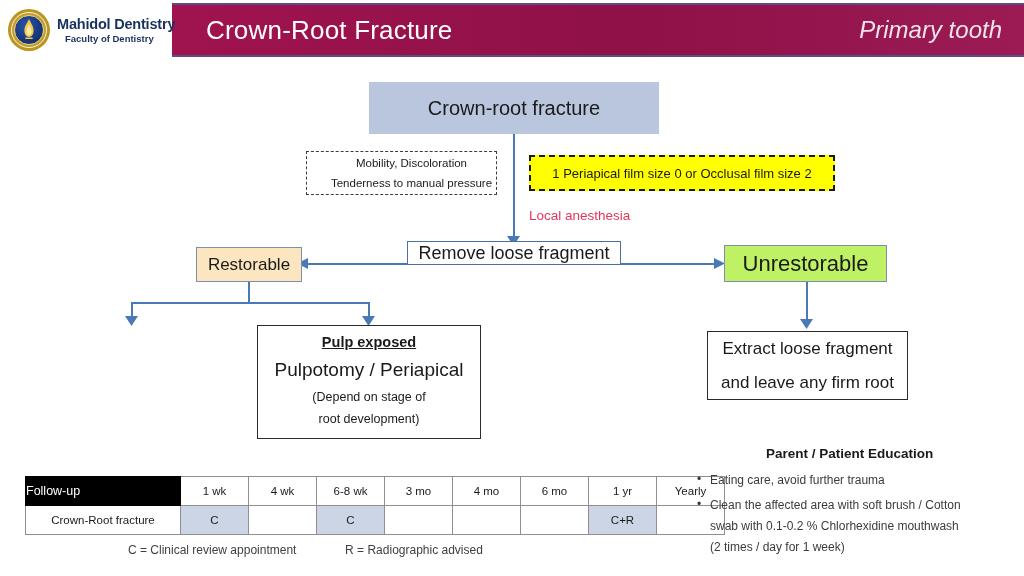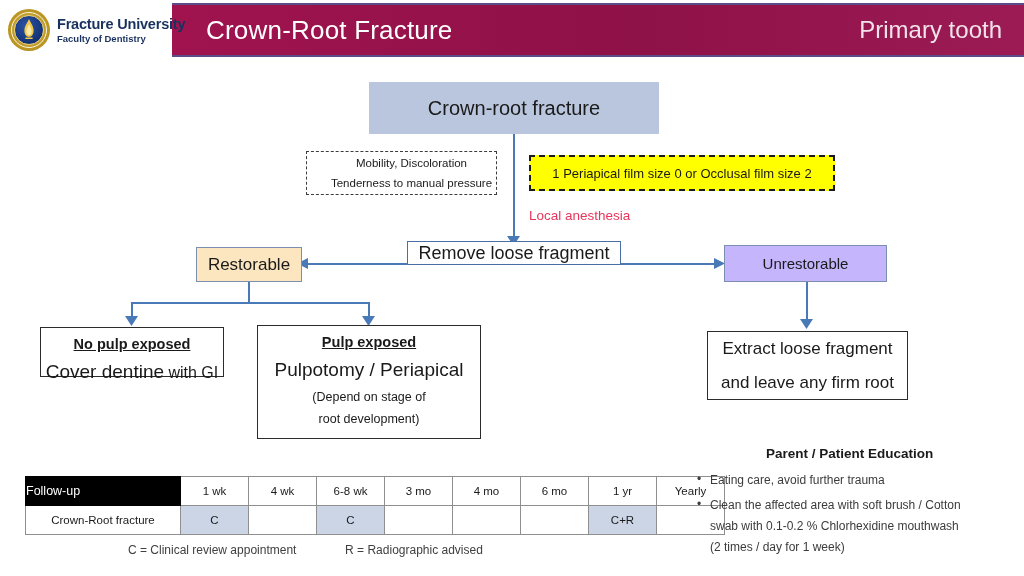--- a/index.html
+++ b/index.html
@@ -34,20 +34,21 @@
     font-size: 26px;
     letter-spacing: 0.2px;
     white-space: nowrap;
   }
   .header-sub {
     position: absolute;
     right: 22px; top: 50%;
     transform: translateY(-50%);
     color: #f2e3ea;
     font-size: 24px;
+    font-style: italic;
     white-space: nowrap;
   }
 
   
   .logo-wrap {
     position: absolute;
     left: 8px; top: 6px;
     width: 164px; height: 48px;
     display: flex;
     align-items: center;
@@ -91,20 +92,21 @@
     font-weight: bold;
     letter-spacing: -0.2px;
     white-space: nowrap;
   }
   .logo-fac {
     color: #19315f;
     font-size: 9.5px;
     font-weight: bold;
     margin-top: 3px;
     white-space: nowrap;
+    margin-left: 8px;
   }
 
   
   .abox {
     position: absolute;
     box-sizing: border-box;
     display: flex;
     flex-direction: column;
     align-items: center;
     justify-content: center;
@@ -138,23 +140,23 @@
     background: #ffffff;
     border: 1.2px solid #4a6fa5;
     font-size: 18px;
   }
   .box-restorable {
     background: #fbe6c0;
     border: 1.2px solid #7d8fb0;
     font-size: 17px;
   }
   .box-unrestorable {
-    background: #c4b5fd;
+    background: #bef264;
     border: 1.2px solid #7d8fb0;
-    font-size: 15px;
+    font-size: 22px;
   }
   .box-plain {
     background: #ffffff;
     border: 1.2px solid #2b2b2b;
   }
 
   .ln-title {
     text-decoration: underline;
     font-size: 14.5px;
     font-weight: 600;
@@ -257,21 +259,21 @@
       <div class="ring-outer"></div>
       <div class="ring-white"></div>
       <div class="disc"></div>
       <svg class="flame" viewBox="0 0 14 22">
         <path d="M7 0 C 9.2 5 11.6 7.2 11.6 11.6 C 11.6 15.6 9.6 18 7 18 C 4.4 18 2.4 15.6 2.4 11.6 C 2.4 7.2 4.8 5 7 0 Z" fill="#f2c84b"></path>
         <path d="M7 5 C 8.4 8.4 9.6 9.8 9.6 12.4 C 9.6 14.8 8.4 16.2 7 16.2 C 5.6 16.2 4.4 14.8 4.4 12.4 C 4.4 9.8 5.6 8.4 7 5 Z" fill="#fde9a8"></path>
         <rect x="3.2" y="18.4" width="7.6" height="1.6" rx="0.7" fill="#f2c84b"></rect>
       </svg>
     </div>
     <div class="logo-text">
-      <div class="logo-name">Fracture University</div>
+      <div class="logo-name">Mahidol Dentistry</div>
       <div class="logo-fac">Faculty of Dentistry</div>
     </div>
   </div>
 
   <div class="conn conn-v" style="left:513px; top:134px; height:106px;"></div>
   <svg class="arrow" style="left:507px; top:236px; width:13px; height:11px;" viewBox="0 0 13 11">
     <path d="M0 0 L13 0 L6.5 10 Z" fill="#4a79b8"></path>
   </svg>
 
   <div class="conn conn-h" style="left:306px; top:263px; width:104px;"></div>
@@ -320,27 +322,20 @@
   </div>
 
   <div class="abox box-restorable" style="left:196px; top:247px; width:106px; height:35px;">
     <span>Restorable</span>
   </div>
 
   <div class="abox box-unrestorable" style="left:724px; top:245px; width:163px; height:37px;">
     <span>Unrestorable</span>
   </div>
 
-  <div class="abox box-plain" style="left:40px; top:327px; width:184px; height:50px; justify-content:flex-start; padding-top:8px;">
-    <span class="ln-title">No pulp exposed</span>
-    <span>
-      <span class="ln-main-lg">Cover dentine</span>
-      <span class="ln-main">with GI</span>
-    </span>
-  </div>
 
   <div class="abox box-plain" style="left:257px; top:325px; width:224px; height:114px; justify-content:flex-start; padding-top:8px;">
     <span class="ln-title">Pulp exposed</span>
     <span class="ln-main-lg">Pulpotomy / Periapical</span>
     <span class="ln-small">(Depend on stage of</span>
     <span class="ln-small2">root development)</span>
   </div>
 
   <div class="abox box-plain" style="left:707px; top:331px; width:201px; height:69px;">
     <span class="ln-extract">Extract loose fragment</span>

